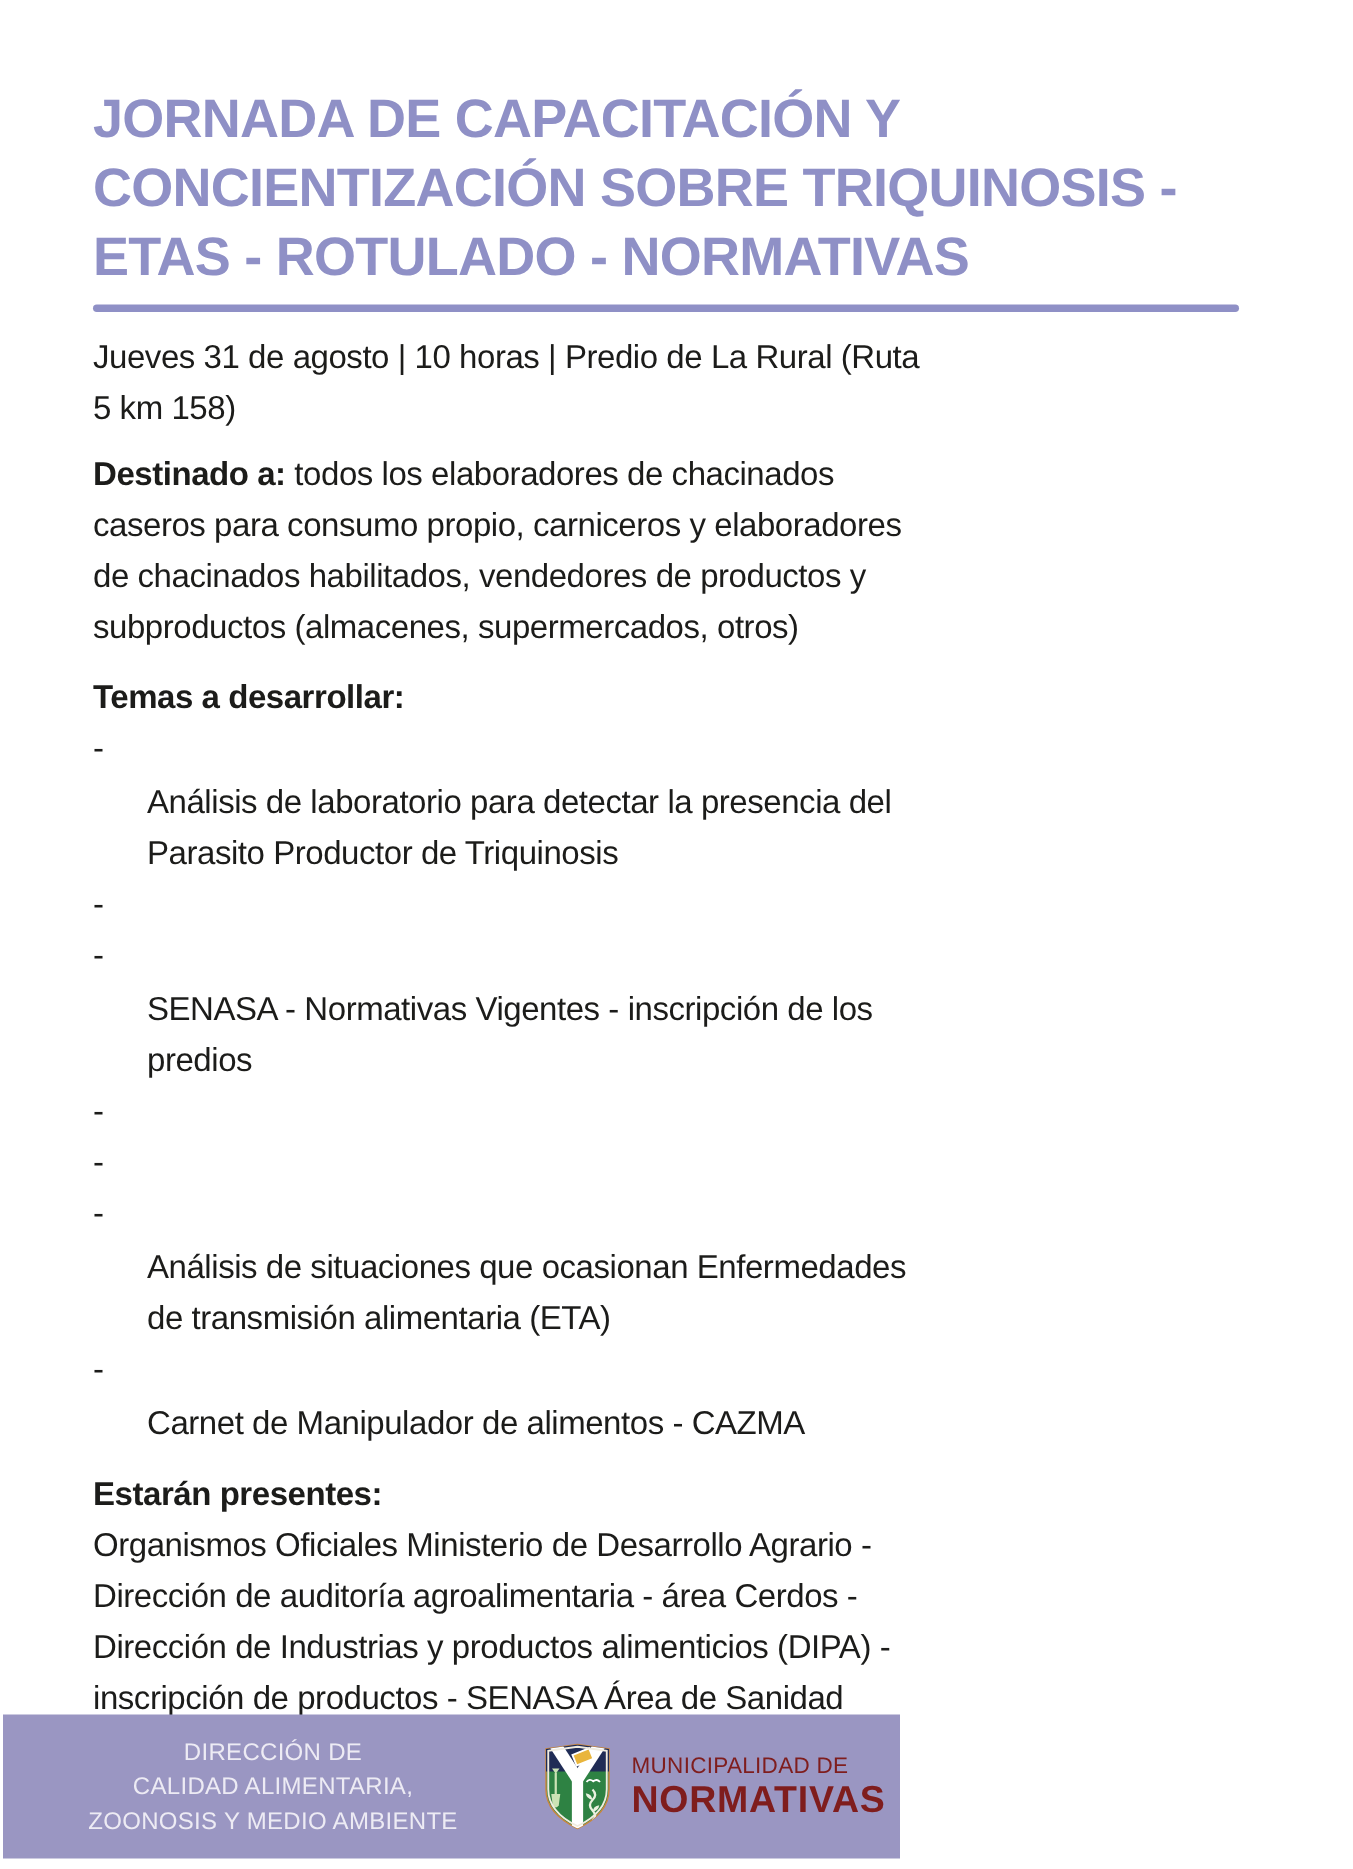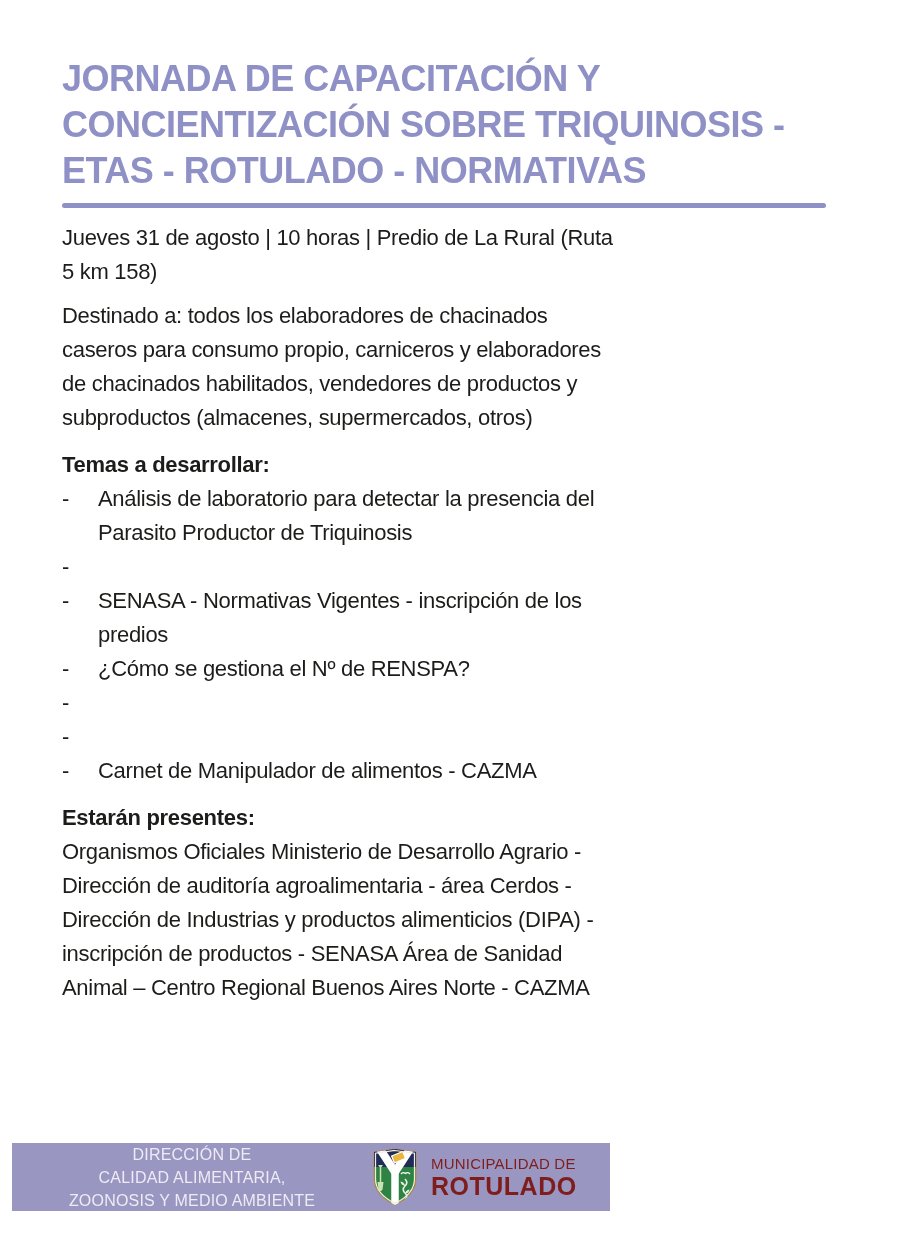--- a/index.html
+++ b/index.html
@@ -38,54 +38,55 @@
     background: var(--accent, #8f90c6);
   }
   .body-text {
     font-size: 22px;
     line-height: 34px;
     letter-spacing: -0.3px;
     color: var(--body-text, #1c1c1a);
   }
   .pre {
     white-space: pre-line;
+    margin-top: 36px;
   }
   .event-info {
     margin: 13px 0 0 0;
   }
   .audience {
     margin: 10px 0 0 0;
   }
   .section-heading {
     margin: 13px 0 0 0;
     font-weight: bold;
   }
-  strong { font-weight: normal; margin-top: 38px; }
+  strong { font-weight: bold; margin-top: 38px; }
   ul.topics {
     margin: 0;
     padding: 0;
     list-style: none;
   }
   ul.topics li {
     display: flex;
     align-items: flex-start;
   }
   ul.topics .bullet {
     flex: 0 0 36px;
     width: 36px;
   }
   .attendees-text {
     margin: 0;
   }
   .footer-bar {
     position: absolute;
-    left: 12px;
+    left: 2px;
     top: 1143px;
     width: 598px;
-    height: 68px;
+    height: 96px;
     background: var(--bar, #9a96c2);
     display: flex;
     align-items: center;
   }
   .footer-department {
     width: 252px;
     margin-left: 54px;
     text-align: center;
     font-size: 16px;
     line-height: 23px;
@@ -149,27 +150,28 @@
     <li>
         <span class="bullet">-</span>
       </li>
     <li>
         <span class="bullet">-</span>
         <span class="pre">SENASA - Normativas Vigentes - inscripción de los
 predios</span>
       </li>
     <li>
         <span class="bullet">-</span>
-        <span class="pre">¿Cómo se gestiona el Nº de RENSPA?</span>
-      </li>
-    <li>
-        <span class="bullet">-</span>
-      </li>
-    <li>
-        <span class="bullet">-</span>
+      </li>
+    <li>
+        <span class="bullet">-</span>
+      </li>
+    <li>
+        <span class="bullet">-</span>
+        <span class="pre">Análisis de situaciones que ocasionan Enfermedades
+de transmisión alimentaria (ETA)</span>
       </li>
     <li>
         <span class="bullet">-</span>
         <span class="pre">Carnet de Manipulador de alimentos - CAZMA</span>
       </li>
   </ul>
 
   <h2 class="body-text section-heading">Estarán presentes:</h2>
 
   <p class="body-text pre attendees-text">Organismos Oficiales Ministerio de Desarrollo Agrario -
@@ -205,16 +207,16 @@
         <path d="M15 70 h12 l-2 15 q-4 6 -8 0 Z" fill="#cbe3b4"></path>
         <path d="M62 54 q4 -5 9 -1 q5 -4 9 1" stroke="#ffffff" stroke-width="2.5" fill="none"></path>
         <path d="M70 64 q7 7 0 14 q-7 7 0 14 q7 7 0 13" stroke="#eaf2e0" stroke-width="3" fill="none"></path>
         <path d="M70 78 q-8 -2 -9 -9 q8 1 9 9 Z" fill="#eaf2e0"></path>
         <path d="M70 94 q8 -2 9 -9 q-8 1 -9 9 Z" fill="#eaf2e0"></path>
       </g>
       <path d="M50 7 L89 12.5 L89 63.5 Q89 94 50 112.7 Q11 94 11 63.5 L11 12.5 Z" fill="none" stroke="#f0ece0" stroke-width="2.5"></path>
     </svg>
     <div class="logo-text">
       <div class="logo-org">MUNICIPALIDAD DE</div>
-      <div class="logo-city">ROTULADO</div>
+      <div class="logo-city">NORMATIVAS</div>
     </div>
   </div>
 </footer>
 
 </body></html>

